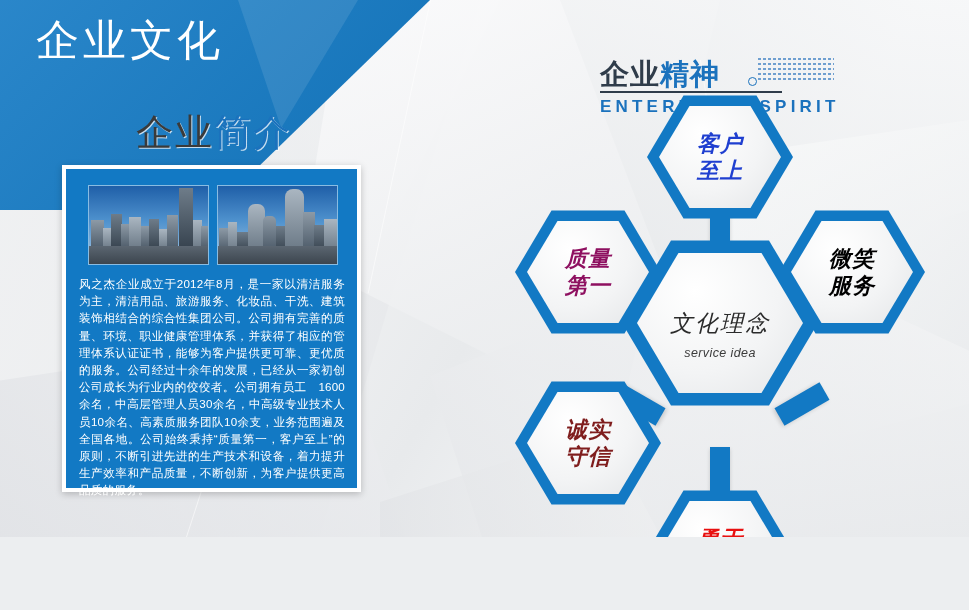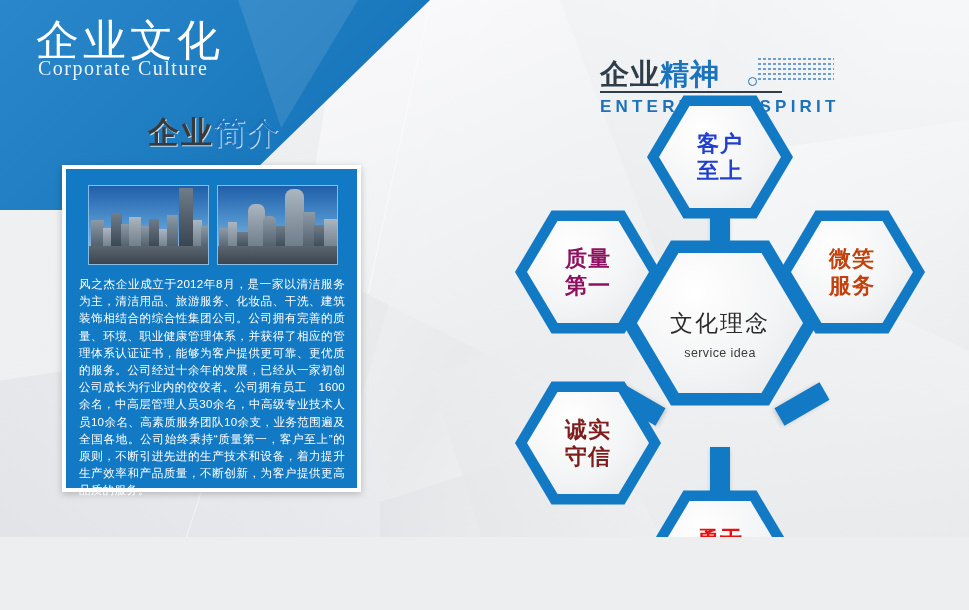--- a/index.html
+++ b/index.html
@@ -52,22 +52,22 @@
     clip-path:polygon(0 0,100% 0,36% 100%);}
 
   .ct-title{position:absolute;left:36px;top:14px;font-size:43px;line-height:52px;
     color:#ffffff;letter-spacing:4px;font-weight:400;}
   .ct-sub{position:absolute;left:38px;top:56px;font-size:20px;line-height:24px;
     color:#eaf3fb;letter-spacing:1.5px;font-family:"Liberation Serif","DejaVu Serif",serif;}
   .ct-motto{position:absolute;left:39px;top:80px;font-size:11px;line-height:15px;
     color:#dceaf7;letter-spacing:.5px;}
 
   
-  .intro-heading{position:absolute;left:148px;top:113px;font-size:31px;line-height:40px;
-    letter-spacing:2px;font-weight:700;white-space:nowrap;}
+  .intro-heading{position:absolute;left:136px;top:113px;font-size:37px;line-height:40px;
+    letter-spacing:2px;font-weight:400;white-space:nowrap;}
   .intro-heading .dark{color:#3a3a3a;text-shadow:1px 1px 0 rgba(255,255,255,.75);}
   .intro-heading .blue{color:#1b72bd;text-shadow:1px 1px 0 rgba(255,255,255,.75);}
 
   
   .panel-shadow{position:absolute;left:62px;top:165px;width:299px;height:327px;
     background:#ffffff;box-shadow:0 2px 7px rgba(0,0,0,.22);}
   .panel{position:absolute;left:66px;top:169px;width:291px;height:319px;
     background:#1279c4;}
   .panel-photos{position:absolute;left:22px;top:16px;width:250px;height:78px;display:flex;gap:8px;}
   .photo{position:relative;width:121px;height:78px;overflow:hidden;border:1px solid rgba(255,255,255,.5);}
@@ -88,21 +88,21 @@
   .es-rule{width:182px;height:2px;background:#2f3c4a;margin-top:-2px;}
   .es-sub{font-size:17px;line-height:22px;color:#1b72bd;letter-spacing:4.2px;font-weight:700;margin-top:3px;}
   .es-deco{position:absolute;left:158px;top:3px;width:76px;}
   .es-deco i{display:block;height:2px;margin-bottom:3px;background:
       repeating-linear-gradient(90deg,#6f9fd0 0 3px,transparent 3px 5px);}
   .es-dot{position:absolute;left:148px;top:22px;width:7px;height:7px;border:1.5px solid #1b72bd;border-radius:50%;}
 
   
   .hexwrap{position:absolute;left:470px;top:95px;width:499px;height:515px;}
   .spoke{position:absolute;background:#1279c4;box-shadow:0 2px 4px rgba(0,0,0,.16);}
-  .hex{position:absolute;width:146px;height:128px;}
+  .hex{position:absolute;width:146px;height:128px;font-style:italic;}
   .hex .outer{position:absolute;inset:0;background:#1279c4;
     clip-path:polygon(25% 2%,75% 2%,100% 50%,75% 98%,25% 98%,0 50%);
     filter:drop-shadow(0 3px 4px rgba(0,0,0,.22));}
   .hex .inner{position:absolute;left:12px;top:11px;right:12px;bottom:11px;
     background:radial-gradient(ellipse at 35% 28%,#ffffff 0%,#f3f4f5 55%,#e3e5e7 100%);
     clip-path:polygon(25% 2%,75% 2%,100% 50%,75% 98%,25% 98%,0 50%);}
   .hex .lbl{position:absolute;inset:0;display:flex;flex-direction:column;
     align-items:center;justify-content:center;font-size:22px;line-height:27px;
     font-weight:700;letter-spacing:1px;}
   .hex.center{width:196px;height:172px;}
@@ -127,21 +127,20 @@
   <div class="facet f8"></div>
   <div class="fline" style="left:430px;top:0;width:1px;height:300px;transform:rotate(12deg);transform-origin:top;"></div>
   <div class="fline" style="left:700px;top:60px;width:1px;height:340px;transform:rotate(-9deg);transform-origin:top;"></div>
   <div class="fline" style="left:250px;top:340px;width:1px;height:270px;transform:rotate(18deg);transform-origin:top;"></div>
 
   <div class="corner-banner"></div>
   <div class="corner-banner-shade"></div>
   <div class="corner-notch"></div>
 
   <div class="ct-title">企业文化</div>
-  <div class="ct-sub">Corporate Culture</div>
 
   <div class="intro-heading">
     <span class="dark">企业</span><span class="blue">简介</span>
   </div>
 
   <div class="panel-shadow"></div>
   <div class="panel">
 
     <div class="panel-photos">
       <div class="photo">
@@ -227,21 +226,21 @@
         <div class="inner"></div>
       <div class="lbl" style="color:#8e1060;">
         <div>质量</div>
         <div>第一</div>
       </div>
     </div>
 
     <div class="hex" style="left:309px;top:113px;">
       <div class="outer"></div>
         <div class="inner"></div>
-      <div class="lbl" style="color:#c2410c;">
+      <div class="lbl" style="color:#000000;">
         <div>微笑</div>
         <div>服务</div>
       </div>
     </div>
 
     <div class="hex" style="left:45px;top:284px;">
       <div class="outer"></div>
         <div class="inner"></div>
       <div class="lbl" style="color:#7f1d1d;">
         <div>诚实</div>

